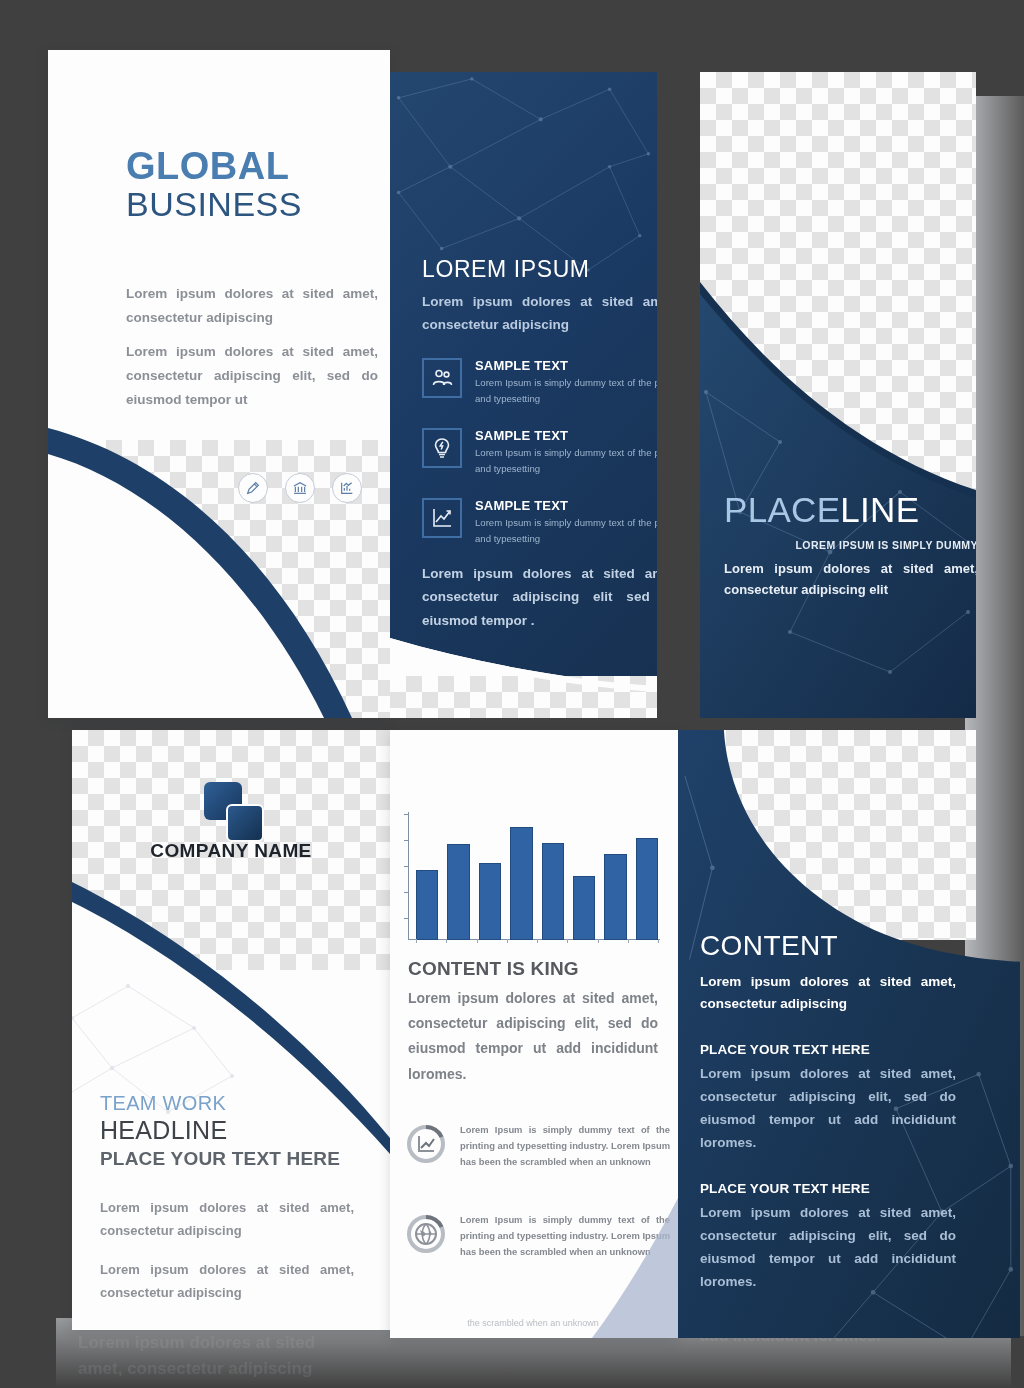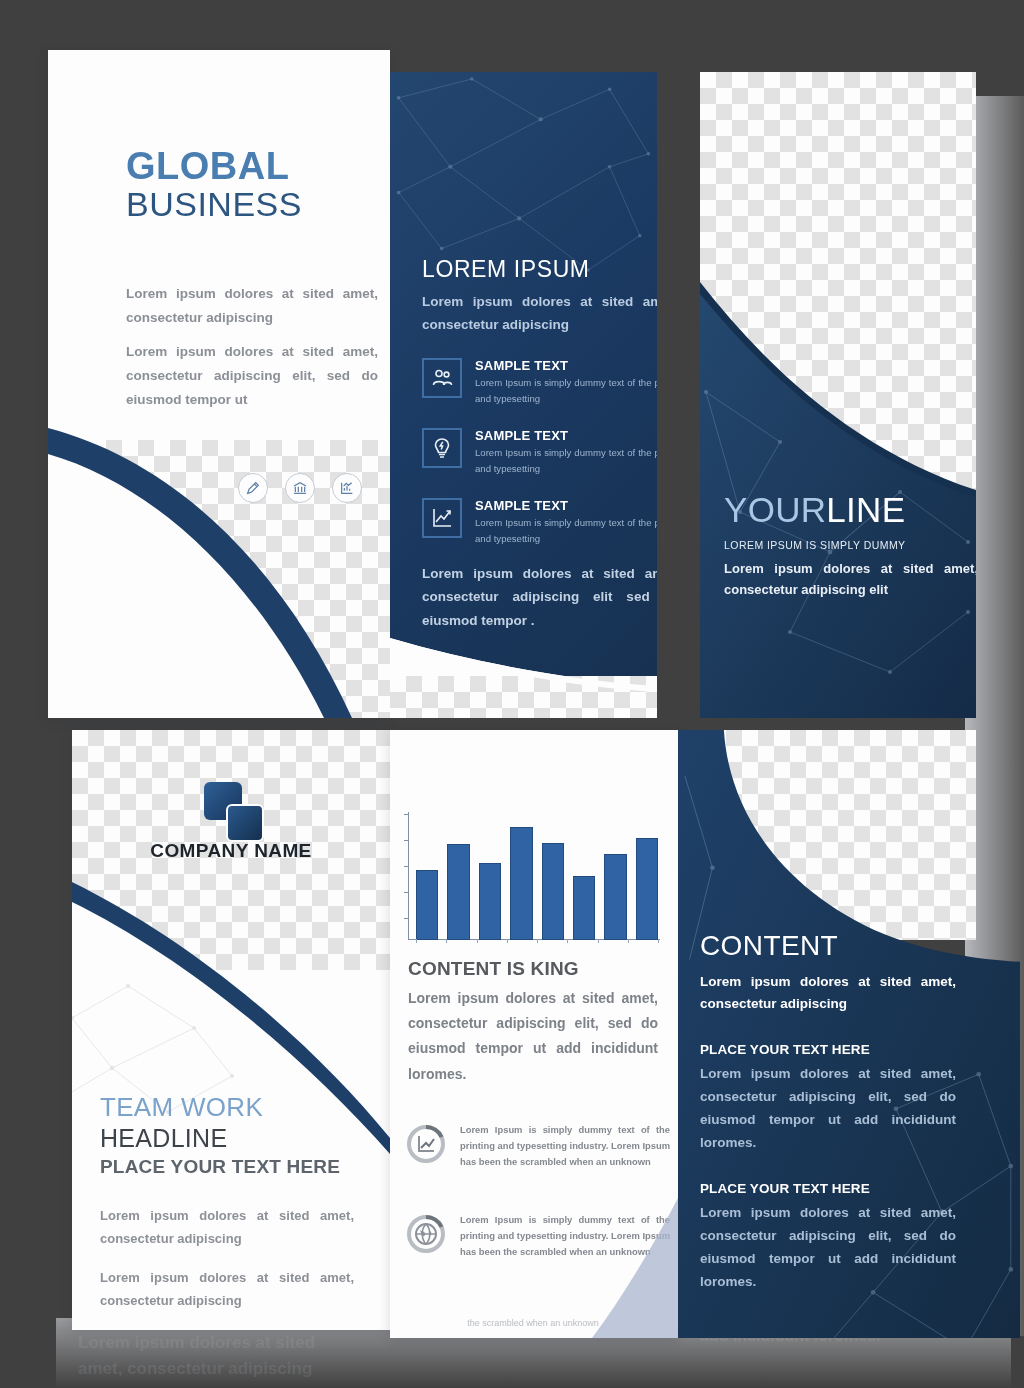--- a/index.html
+++ b/index.html
@@ -100,38 +100,38 @@
   
   #p-topright { left:700px; top:72px; width:276px; height:646px; }
   .tr-checker { position:absolute; inset:0; }
   .tr-blue { position:absolute; inset:0; }
   .tr-text { position:absolute; left:24px; top:420px; width:254px; }
   .hl { font-size:35px; letter-spacing:.3px; font-weight:300; line-height:1.05; }
   .hl .a { color:#a9c6e4; }
   .hl .b { color:#ffffff; }
   .biz { font-size:28px; font-weight:bold; color:#fff; letter-spacing:.2px; margin-top:3px; }
   .biz .bar { color:#89a6c6; font-weight:300; padding:0 2px; }
-  .tr-small { font-size:10.5px; font-weight:normal; color:#e6edf5; letter-spacing:.45px; margin-top:10px; }
+  .tr-small { font-size:10.5px; font-weight:bold; color:#e6edf5; letter-spacing:.45px; margin-top:10px;text-align:right; }
   .tr-body { font-size:13px; font-weight:bold; color:#e9eff6; line-height:1.6; margin-top:8px; text-align:justify; }
 
   
   #p-botleft { left:72px; top:730px; width:318px; height:600px; }
   .bl-checker { position:absolute; left:0; top:0; width:318px; height:240px; }
   .bl-logo { position:absolute; left:0; right:0; top:52px; display:flex; justify-content:center; }
   .logo-wrap { position:relative; width:66px; height:62px; }
   .logo-sq { position:absolute; border-radius:6px; }
   .logo-sq.a { left:6px; top:0; width:38px; height:38px;
                background:linear-gradient(135deg,#2f6096,#17355c); }
   .logo-sq.b { left:28px; top:22px; width:38px; height:38px;
                background:linear-gradient(135deg,#2b598d,#14304f); border:2px solid #fdfdfd; }
   .bl-company { position:absolute; left:0; right:0; top:110px; text-align:center;
                 font-size:19px; font-weight:bold; color:#1e242c; letter-spacing:.4px; }
   .bl-swoosh { position:absolute; left:0; top:100px; width:318px; height:330px; }
   .bl-text { position:absolute; left:28px; top:362px; width:268px; }
-  .tw1 { font-size:26px; color:#7ba2cb; font-weight:300; letter-spacing:.3px; }
+  .tw1 { font-size:20px; color:#7ba2cb; font-weight:300; letter-spacing:.3px; }
   .tw2 { font-size:25px; color:#3d4349; font-weight:300; letter-spacing:.3px; margin-top:1px;}
   .tw3 { font-size:19px; color:#5e646b; font-weight:bold; letter-spacing:.2px; margin-top:3px;}
   .bl-p { width:254px; font-size:13px; font-weight:bold; color:#8d9197; line-height:1.78;
           text-align:justify; }
   .bl-p.one { margin-top:26px; }
   .bl-p.two { margin-top:16px; }
 
   
   #p-botmid { left:390px; top:730px; width:288px; height:608px; }
   .chart-axis-v { position:absolute; left:18px; top:82px; width:1px; height:128px; background:#7f8fa4; }
@@ -354,21 +354,21 @@
           <circle cx="200" cy="420" r="2"></circle>
           <circle cx="268" cy="470" r="2"></circle>
         <circle cx="90" cy="560" r="2"></circle>
           <circle cx="190" cy="600" r="2"></circle>
           <circle cx="268" cy="540" r="2"></circle>
       </g>
     </svg>
 
     <div class="tr-text">
       <div class="hl">
-        <span class="a">YOUR</span><span class="b">LINE</span>
+        <span class="a">PLACE</span><span class="b">LINE</span>
       </div>
       <div class="tr-small">LOREM IPSUM IS SIMPLY DUMMY</div>
       <div class="tr-body">Lorem ipsum dolores at sited amet, consectetur adipiscing elit</div>
     </div>
   </div>
 
   <div class="panel sheet" id="p-botleft">
     <div class="bl-checker checker"></div>
 
     <div class="bl-logo">

